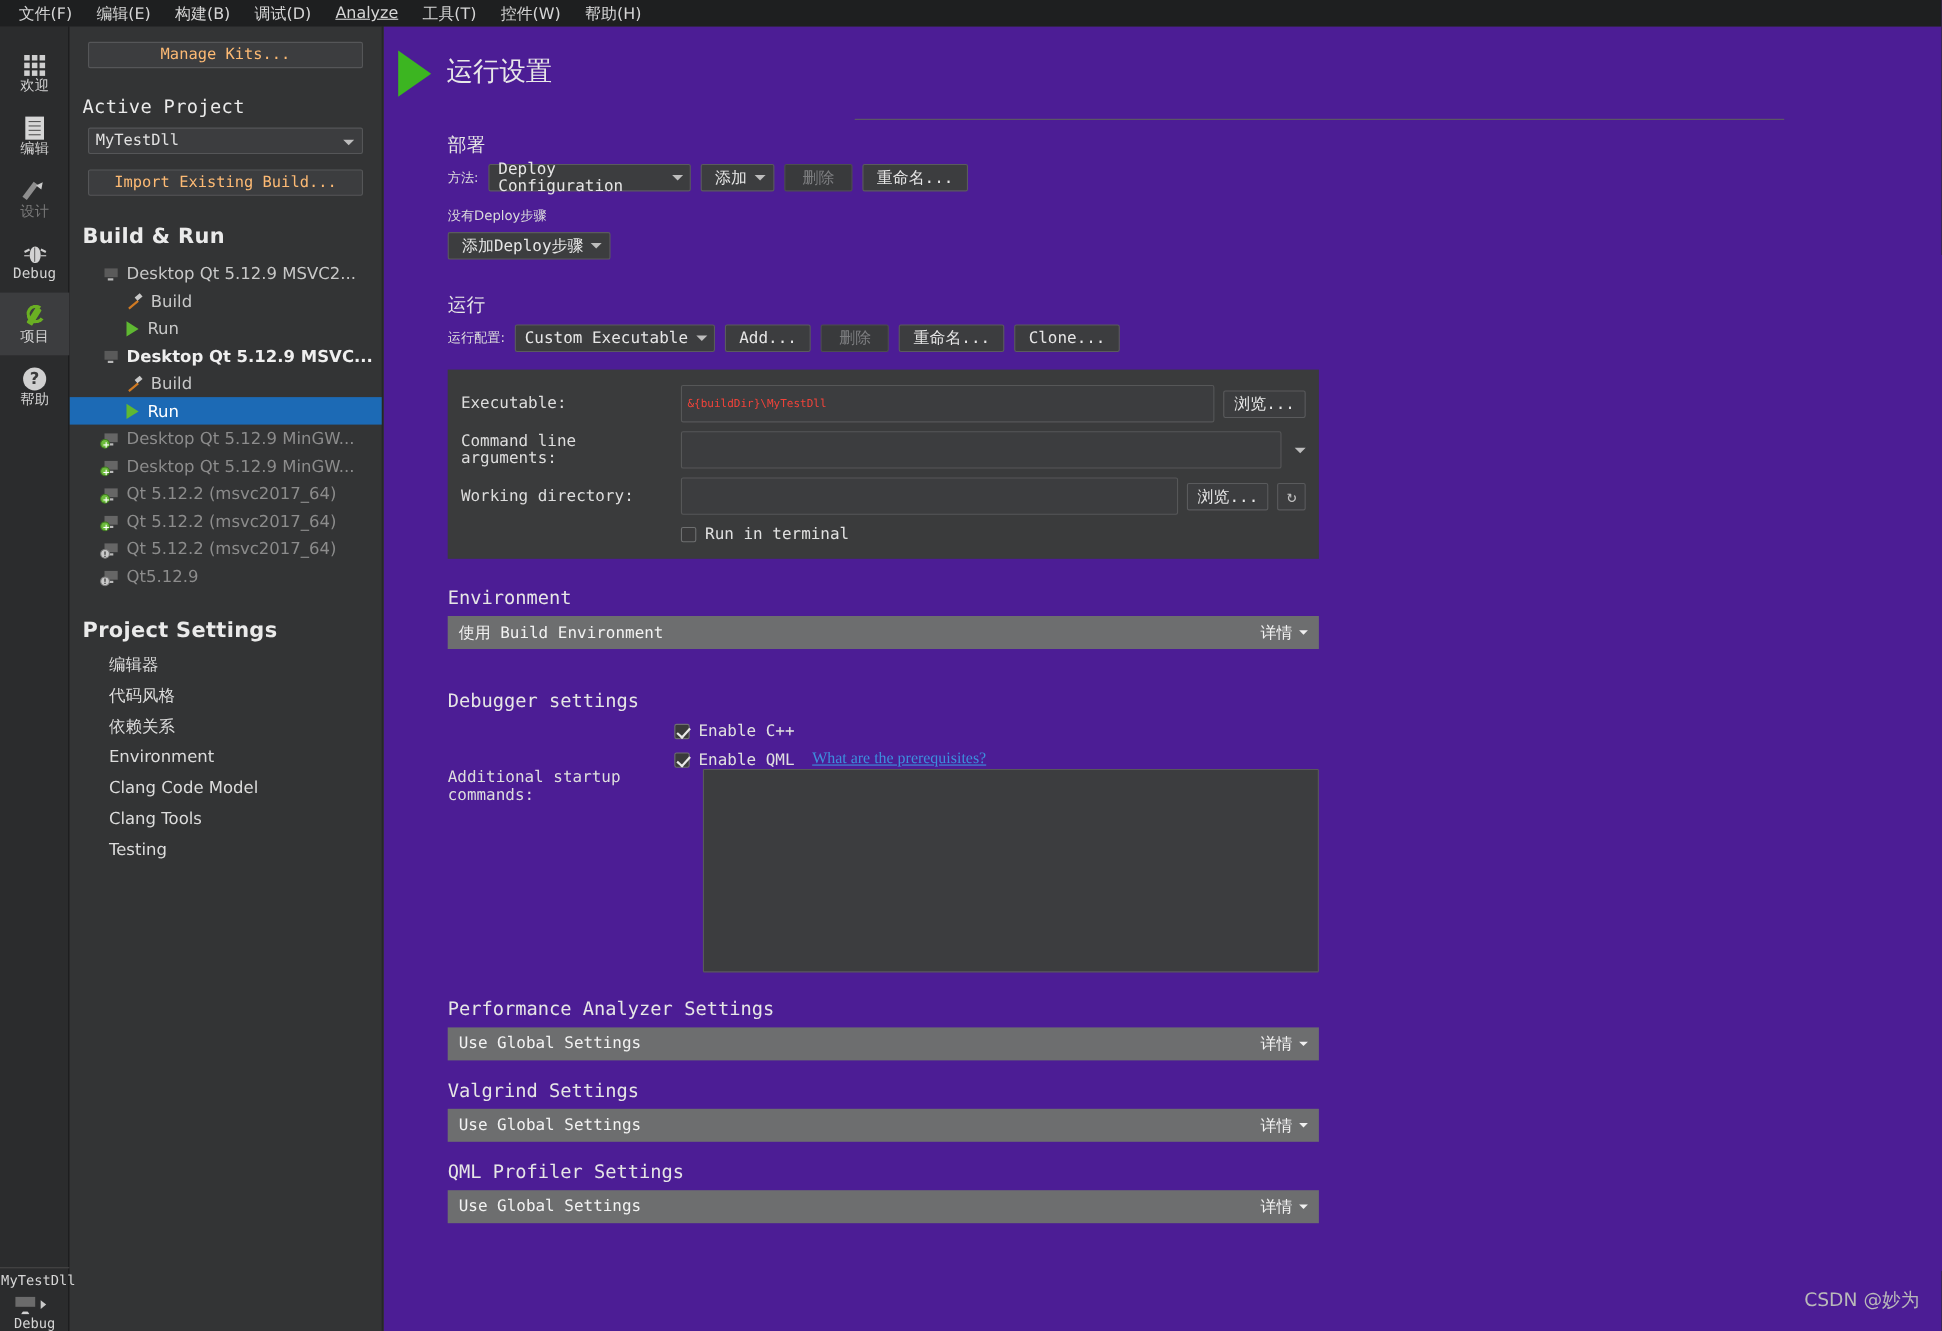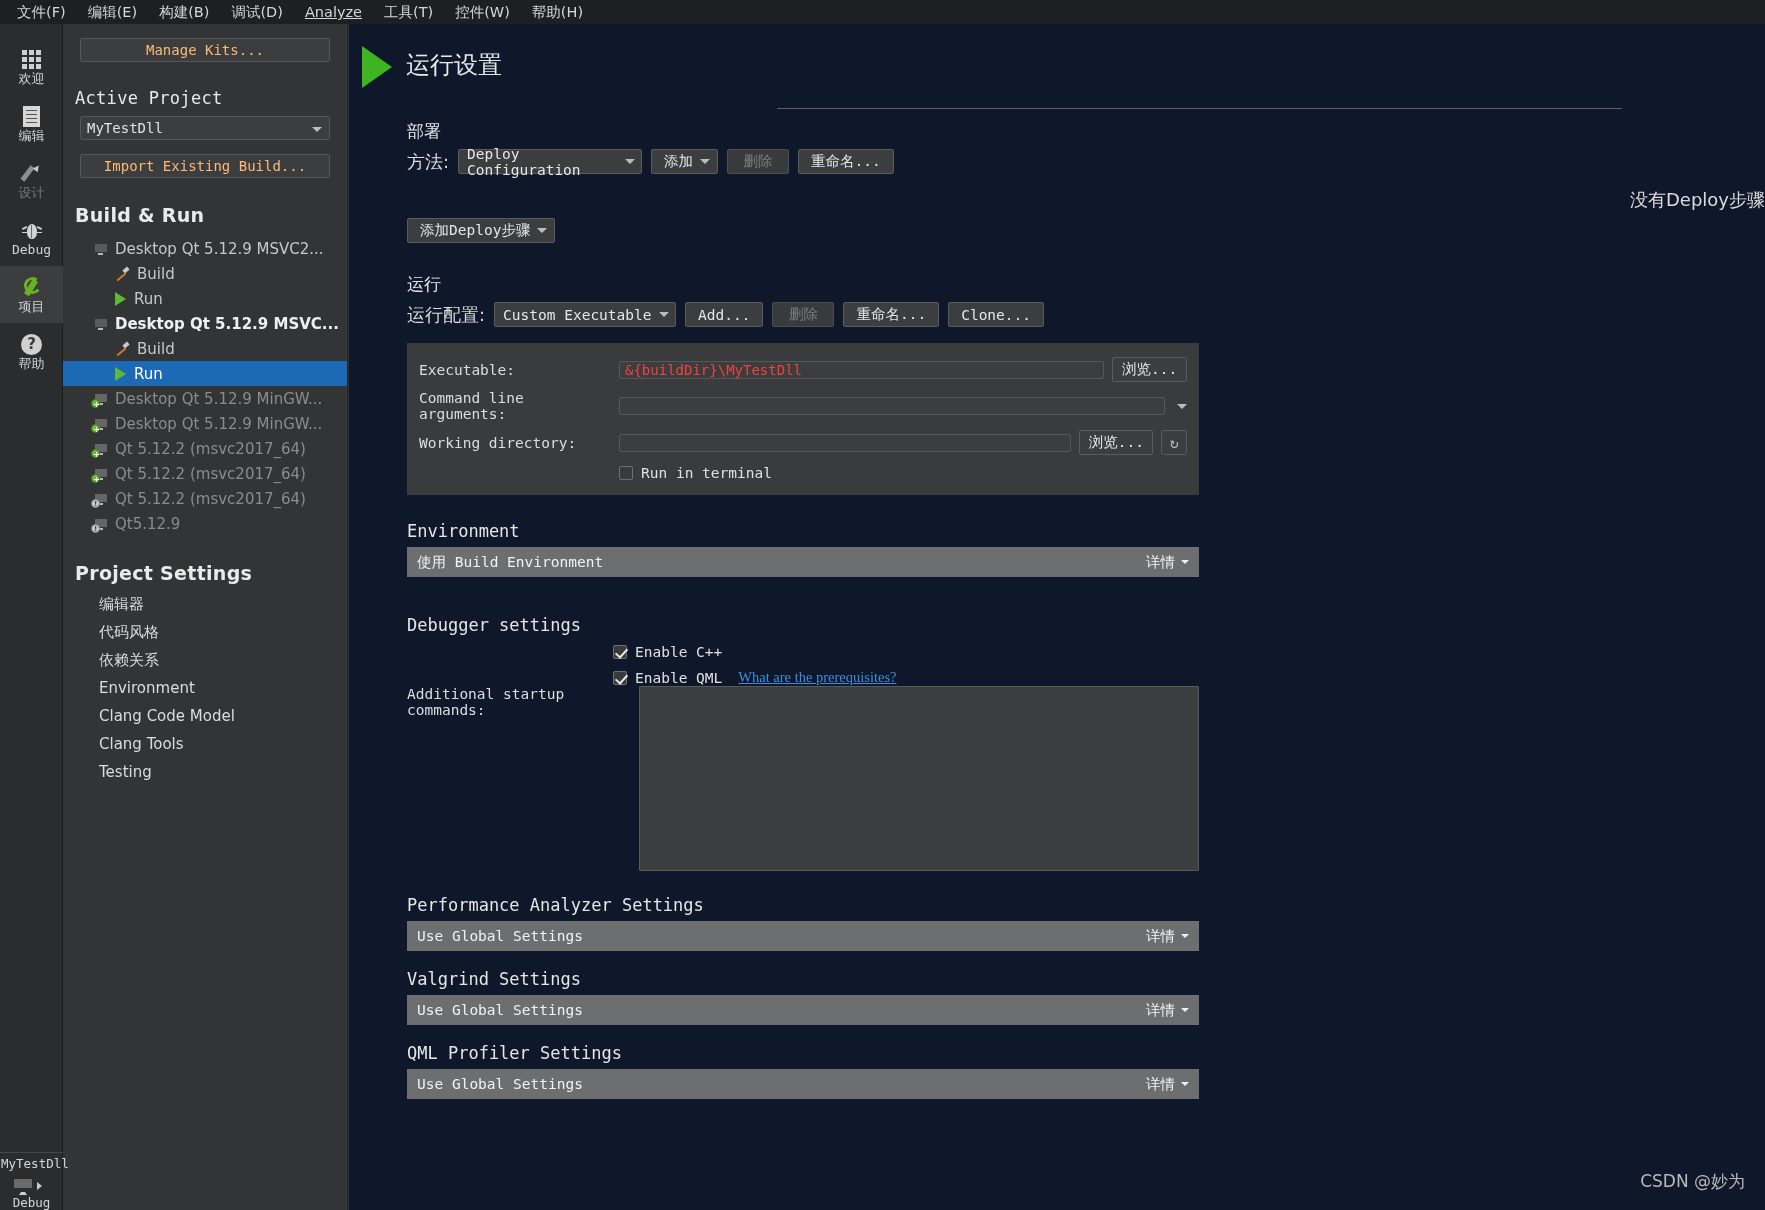--- a/index.html
+++ b/index.html
@@ -159,37 +159,37 @@
   .ic-hammer::after{content:"";position:absolute;left:8px;top:1px;width:6px;height:4px;background:#c9c9c9;transform:rotate(-40deg);}
   .ic-play { width:0;height:0;flex:0 0 12px;
      border-top:7px solid transparent;border-bottom:7px solid transparent;border-left:11px solid #5fb832;}
 
   .ps-item { padding-left: 36px; height: 28px; line-height: 28px; color:#dcdcdc;
      font-family:"DejaVu Sans", sans-serif; font-size:15px; cursor: default; }
 
   
   #main {
     position:absolute; top:24px; left:349px; width:1416px; height:1186px;
-    background:#0f172a; overflow:hidden;
+    background:#4c1d95; overflow:hidden;
   }
   #title-row { display:flex; align-items:center; gap: 14px; padding: 22px 0 0 13px; }
   .big-play { width:0;height:0; border-top:21px solid transparent;border-bottom:21px solid transparent;
      border-left:30px solid #3cb521; }
   #page-title { color:#e8e8e8; font-family:"DejaVu Sans", sans-serif; font-size:24px;
      padding-bottom:4px; }
   #title-rule { height:1px; background:#5e5f60; margin: 4px 45px 0 372px; position:absolute; left:0; top:68px; width:845px;}
 
   .sec-h {
     color:#e6e6e6; font-family:"DejaVu Sans", sans-serif; font-size:17px;
     margin: 26px 0 6px 58px;
   }
   .sec-h.mono { font-family:"DejaVu Sans Mono", monospace; font-size:17px; }
 
   .row { display:flex; align-items:center; gap:9px; margin-left:58px; }
-  .lbl { color:#dcdcdc; font-family:"DejaVu Sans Mono", monospace; font-size:18px;text-align:right; }
+  .lbl { color:#dcdcdc; font-family:"DejaVu Sans Mono", monospace; font-size:12px; }
   .lbl.sans { font-family:"DejaVu Sans", sans-serif; }
 
   .combo {
     height:25px; background:#3c3d3f; border:1px solid #5a5b5d; border-radius:2px;
     color:#e6e6e6; font-family:"DejaVu Sans Mono", monospace; font-size:14.5px;
     display:flex; align-items:center; padding:0 22px 0 8px; position:relative; cursor:default;
   }
   .combo .caret{position:absolute;right:6px;top:9px;}
 
   .btn {
@@ -202,22 +202,22 @@
   .btn.split .caret{position:absolute;right:7px;top:9px;}
   .btn.disabled { color:#7d7e80; background:#393a3c; border-color:#4c4d4f; }
   .btn.small { min-width:0; padding:0 9px; }
 
   #exec-panel {
     margin: 16px 0 0 58px; width: 792px; background:#3a3b3c; padding: 14px 12px 14px 12px;
   }
   .ep-row { display:flex; align-items:center; margin-bottom:8px; }
   .ep-lbl { color:#dddddd; font-family:"DejaVu Sans Mono", monospace; font-size:14.5px; width:200px; flex:0 0 200px;}
   .field {
-    height:18px; background:#3c3d3f; border:1px solid #565758; border-radius:2px;
-    color:#e0e0e0; font-family:"DejaVu Sans Mono", monospace; font-size:14px;
+    height:34px; background:#3c3d3f; border:1px solid #565758; border-radius:2px;
+    color:#e0e0e0; font-family:"DejaVu Sans Mono", monospace; font-size:10px;
     display:flex; align-items:center; padding:0 5px;
   }
   .field.err { color:#f0433a; }
   .field.w-a { width: 490px; }
   .field.w-b { width: 547px; }
   .field.w-c { width: 460px; }
   .cbrow { display:flex; align-items:center; gap:8px; margin-top:10px; margin-left:200px;}
   .cbox { width:14px;height:14px;background:#3a3a3b;border:1px solid #6e6f70;border-radius:2px;
      position:relative; flex:0 0 14px; }
   .cbox.on::after{content:"";position:absolute;left:4px;top:0px;width:5px;height:10px;

